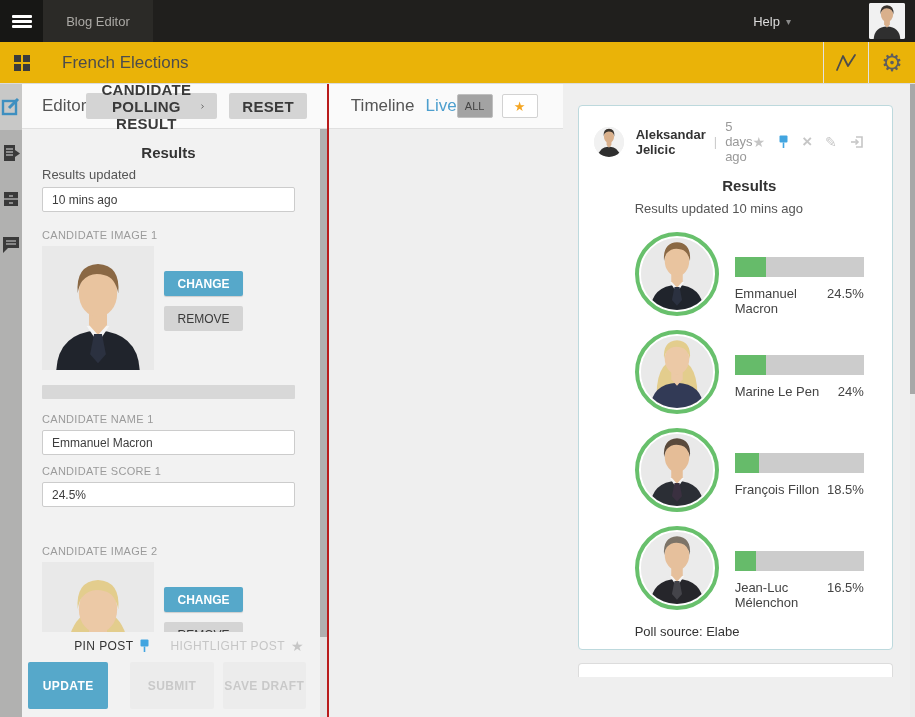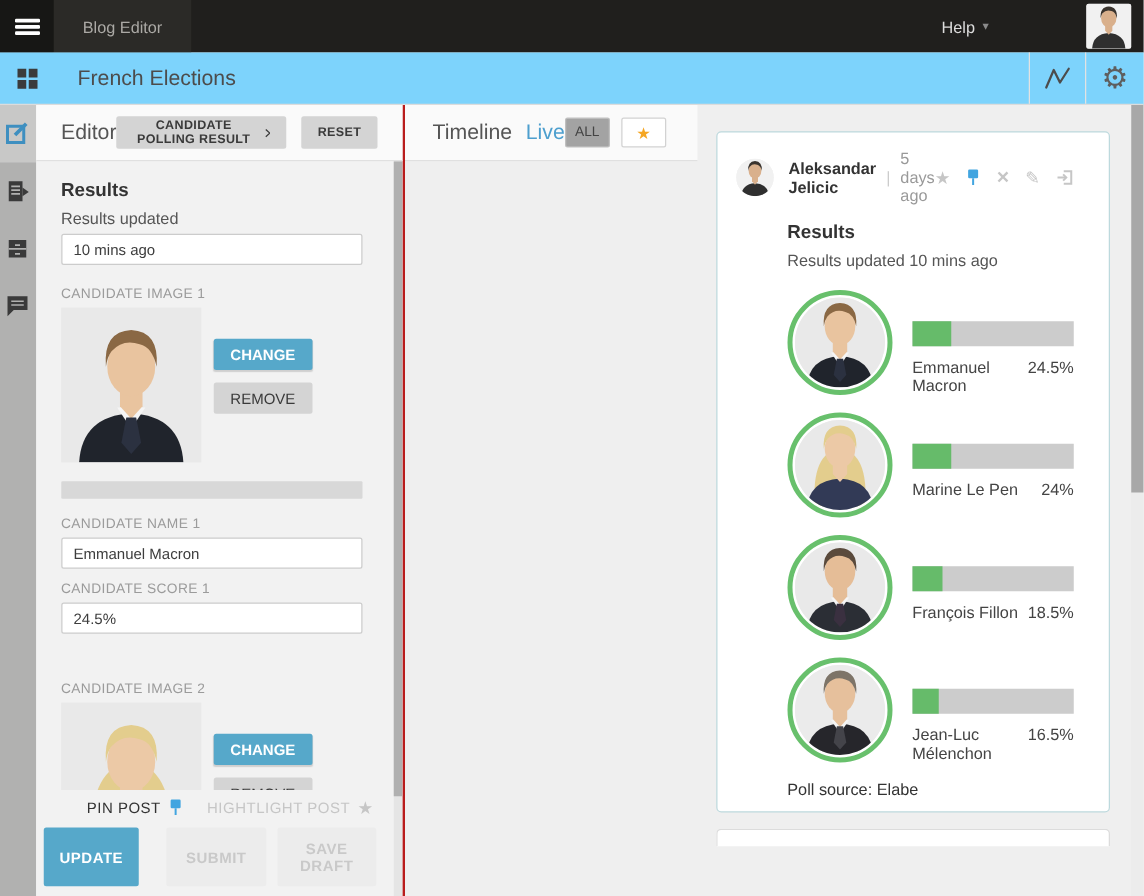--- a/index.html
+++ b/index.html
@@ -14,21 +14,21 @@
   .burger span { display:block; height:3px; background:#fff; margin:2px 0; border-radius:1px; }
   .appname-cell { width:110px; background:#2b2a27; display:flex; align-items:center; justify-content:center; }
   .appname { color:#aba9a5; font-size:13px; }
   .topbar-spacer { flex:1; }
   .help-wrap { display:flex; align-items:center; margin-right:78px; cursor:pointer; }
   .help-label { color:#dcdcdc; font-size:13px; }
   .help-caret { color:#8a8a8a; font-size:10px; margin-left:6px; }
   .top-avatar { width:36px; height:36px; border-radius:2px; overflow:hidden; align-self:center; margin-right:10px; background:#e9e9e9; cursor:pointer; }
 
   
-  .toolbar { height:42px; background:#7dd3fc; border-bottom:1px solid #dcdcdc; display:flex; align-items:stretch; flex:0 0 42px; }
+  .toolbar { height:42px; background:#eab308; border-bottom:1px solid #dcdcdc; display:flex; align-items:stretch; flex:0 0 42px; }
   .grid-cell { width:43px; display:flex; align-items:center; justify-content:center; cursor:pointer; }
   .grid-icon { display:grid; grid-template-columns:7px 7px; grid-template-rows:7px 7px; gap:2px; }
   .grid-icon i { background:#3b3b3b; }
   .doc-title { font-size:17px; color:#4c4c4c; align-self:center; margin-left:19px; flex:1; }
   .tool-divider { width:1px; background:#e2e2e2; margin:0; }
   .tool-cell { width:44px; display:flex; align-items:center; justify-content:center; cursor:pointer; }
   .gear-glyph { font-size:24px; color:#5e5e5e; line-height:1; }
 
   
   .main { flex:1; display:flex; min-height:0; }
@@ -36,24 +36,24 @@
   
   .sidebar { width:43px; background:#b1b1b0; display:flex; flex-direction:column; }
   .side-item { height:46px; display:flex; align-items:center; justify-content:center; cursor:pointer; }
   .side-item.active { background:#c8c8c7; }
 
   
   .editor-panel { width:440px; background:#f2f2f2; border-right:2px solid #b91c1c; display:flex; flex-direction:column; min-height:0; }
   .panel-header { height:45px; background:#fafafa; border-bottom:1px solid #e0e0e0; display:flex; align-items:center; padding:0 20px; flex:0 0 45px; }
   .panel-title { font-size:17px; color:#555; }
   .ed-header-btns { margin-left:auto; display:flex; gap:12px; }
-  .gray-btn { background:#d4d4d4; border:none; border-radius:2px; color:#3a3a3a; font-size:10px; font-weight:bold; letter-spacing:.3px; height:26px; padding:0 13px; cursor:pointer; font-family:"Liberation Sans",sans-serif; display:flex; align-items:center; gap:8px; }
+  .gray-btn { background:#d4d4d4; border:none; border-radius:2px; color:#3a3a3a; font-size:15px; font-weight:bold; letter-spacing:.3px; height:26px; padding:0 13px; cursor:pointer; font-family:"Liberation Sans",sans-serif; display:flex; align-items:center; gap:8px; }
   .ed-body { flex:1; position:relative; min-height:0; overflow:hidden; }
   .ed-content { padding:15px 32px 0 20px; }
-  .sec-title { font-size:15px; font-weight:bold; color:#333; }
+  .sec-title { font-size:15px; font-weight:bold; color:#333;text-align:center; }
   .field-label { font-size:13px; color:#555; margin-top:6px; }
   .up-label { font-size:11px; color:#9b9b9b; letter-spacing:.3px; margin-top:17px; }
   .text-input { width:100%; height:25px; margin-top:5px; border:1px solid #ccc; border-radius:2px; background:#fff; font-size:12px; color:#3d3d3d; padding:0 9px; font-family:"Liberation Sans",sans-serif; }
   .img-row { display:flex; margin-top:5px; }
   .photo-box { width:112px; height:124px; background:#e9e9e9; overflow:hidden; flex:0 0 112px; }
   .img-btns { display:flex; flex-direction:column; margin-left:10px; padding-top:8px; gap:10px; }
   .blue-btn { background:#56a8ca; border:none; border-radius:2px; color:#fff; font-size:12px; font-weight:bold; width:79px; height:25px; cursor:pointer; font-family:"Liberation Sans",sans-serif; box-shadow:0 1px 1px rgba(0,0,0,.15);margin-top:17px; }
   .remove-btn { background:#d4d4d4; border:none; border-radius:2px; color:#3a3a3a; font-size:12px; width:79px; height:25px; cursor:pointer; font-family:"Liberation Sans",sans-serif; }
   .progress-track { height:14px; background:#d8d8d8; border-radius:1px; margin-top:15px; }
   .ed-footer { position:absolute; left:0; right:7px; bottom:0; background:#f2f2f2; }

